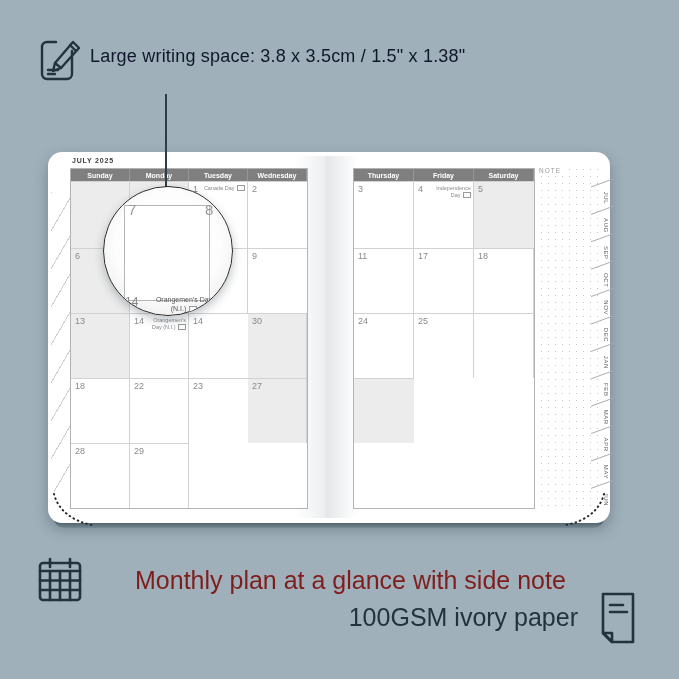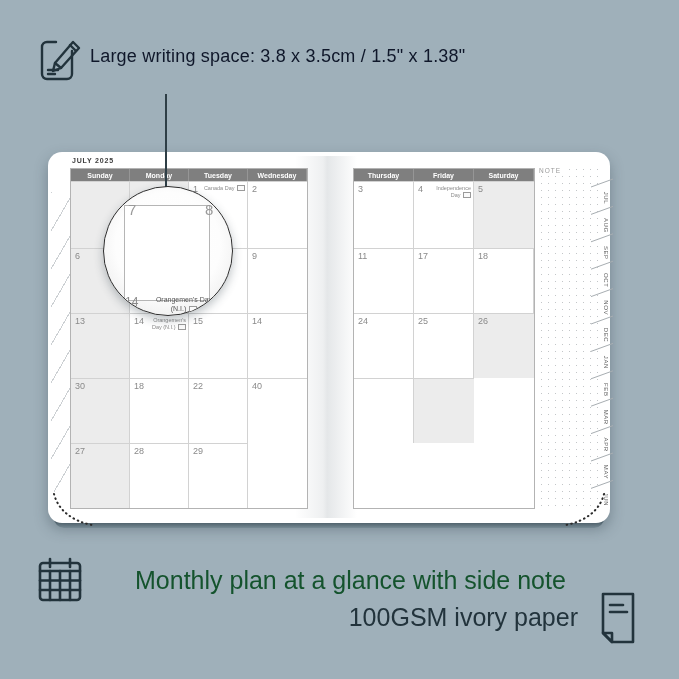--- a/index.html
+++ b/index.html
@@ -58,21 +58,21 @@
     border:1.5px solid #2d2d2d;overflow:hidden;z-index:7;
     background:radial-gradient(circle at 50% 45%, #ffffff 0%, #fdfdfd 55%, #ececec 85%, #dcdcdc 100%);
     box-shadow:0 4px 10px rgba(40,55,65,.3);}
   .mag-square{position:absolute;left:20px;top:18px;width:84px;height:94px;border:1px solid #b5b5b5;background:#fff;}
   .mag-day{position:absolute;font-size:15px;color:#9a9a9a;}
   .mag-day-left{left:24px;top:14px;}
   .mag-day-right{left:101px;top:14px;}
   .mag-day-bottom{position:absolute;left:21px;top:108px;font-size:12px;color:#8a8a8a;}
   .mag-hol{position:absolute;left:38px;top:108px;width:84px;text-align:center;font-size:7px;line-height:1.3;color:#555;}
   
-  .bottom-line1{left:135px;top:566px;font-size:25px;color:#14532d;}
+  .bottom-line1{left:135px;top:566px;font-size:25px;color:#7f1d1d;}
   .bottom-line2{right:101px;top:603px;font-size:25px;color:#22333c;}
   svg{display:block;}
 </style>
 </head>
 <body>
 
 <svg class="abs" style="left:38px;top:33px;" width="46" height="52" viewBox="0 0 46 52" fill="none" stroke="#22333c" stroke-width="2.4" stroke-linejoin="round" stroke-linecap="round">
   <path d="M34 18 V41 a5 5 0 0 1 -5 5 H9 a5 5 0 0 1 -5 -5 V14 a5 5 0 0 1 5 -5 H18"></path>
   <path d="M17 30 L35 9 L41 15 L23 35 Z"></path>
   <path d="M17 30 L15 38 L23 35"></path>
@@ -97,43 +97,41 @@
     <div class="cell shaded"></div>
     <div class="cell shaded"></div>
     <div class="cell"><span>1</span><span class="hol">Canada Day <span class="flagbox"></span></span></div>
     <div class="cell nr"><span>2</span></div>
     <div class="cell shaded"><span>6</span></div>
     <div class="cell"><span>7</span></div>
     <div class="cell"><span>8</span></div>
     <div class="cell nr"><span>9</span></div>
     <div class="cell shaded"><span>13</span></div>
     <div class="cell"><span>14</span><span class="hol">Orangemen's Day (N.I.) <span class="flagbox"></span></span></div>
-    <div class="cell"><span>15</span></div>
     <div class="cell nr"><span>14</span></div>
     <div class="cell shaded"><span>30</span></div>
     <div class="cell"><span>18</span></div>
     <div class="cell"><span>22</span></div>
-    <div class="cell nr"><span>40</span></div>
+    <div class="cell nr"><span>23</span></div>
     <div class="cell shaded"><span>27</span></div>
     <div class="cell"><span>28</span></div>
     <div class="cell"><span>29</span></div>
   </div>
 <div class="cal" id="right-grid">
     <div class="hd">Thursday</div>
     <div class="hd">Friday</div>
     <div class="hd">Saturday</div>
     <div class="cell"><span>3</span></div>
     <div class="cell"><span>4</span><span class="hol">Independence Day <span class="flagbox"></span></span></div>
     <div class="cell shaded nr"><span>5</span></div>
     <div class="cell"><span>11</span></div>
     <div class="cell"><span>17</span></div>
     <div class="cell"><span>18</span></div>
     <div class="cell"><span>24</span></div>
     <div class="cell"><span>25</span></div>
-    <div class="cell shaded nr"><span>26</span></div>
     <div class="cell"></div>
     <div class="cell shaded nr"></div>
   </div>
 
 <div class="abs dots"></div>
 <div class="abs note-label">NOTE</div>
 
 <svg class="abs tabs-svg" id="tabs-svg" width="24" height="336" viewBox="0 0 24 336">
     <path d="M1 9 L23 1" stroke="#a8aeb2" fill="none"></path>
     <text transform="translate(14 20) rotate(90)" text-anchor="middle" font-size="6" fill="#5f5f5f" letter-spacing="0.6" font-family="Liberation Sans, sans-serif">JUL</text>

